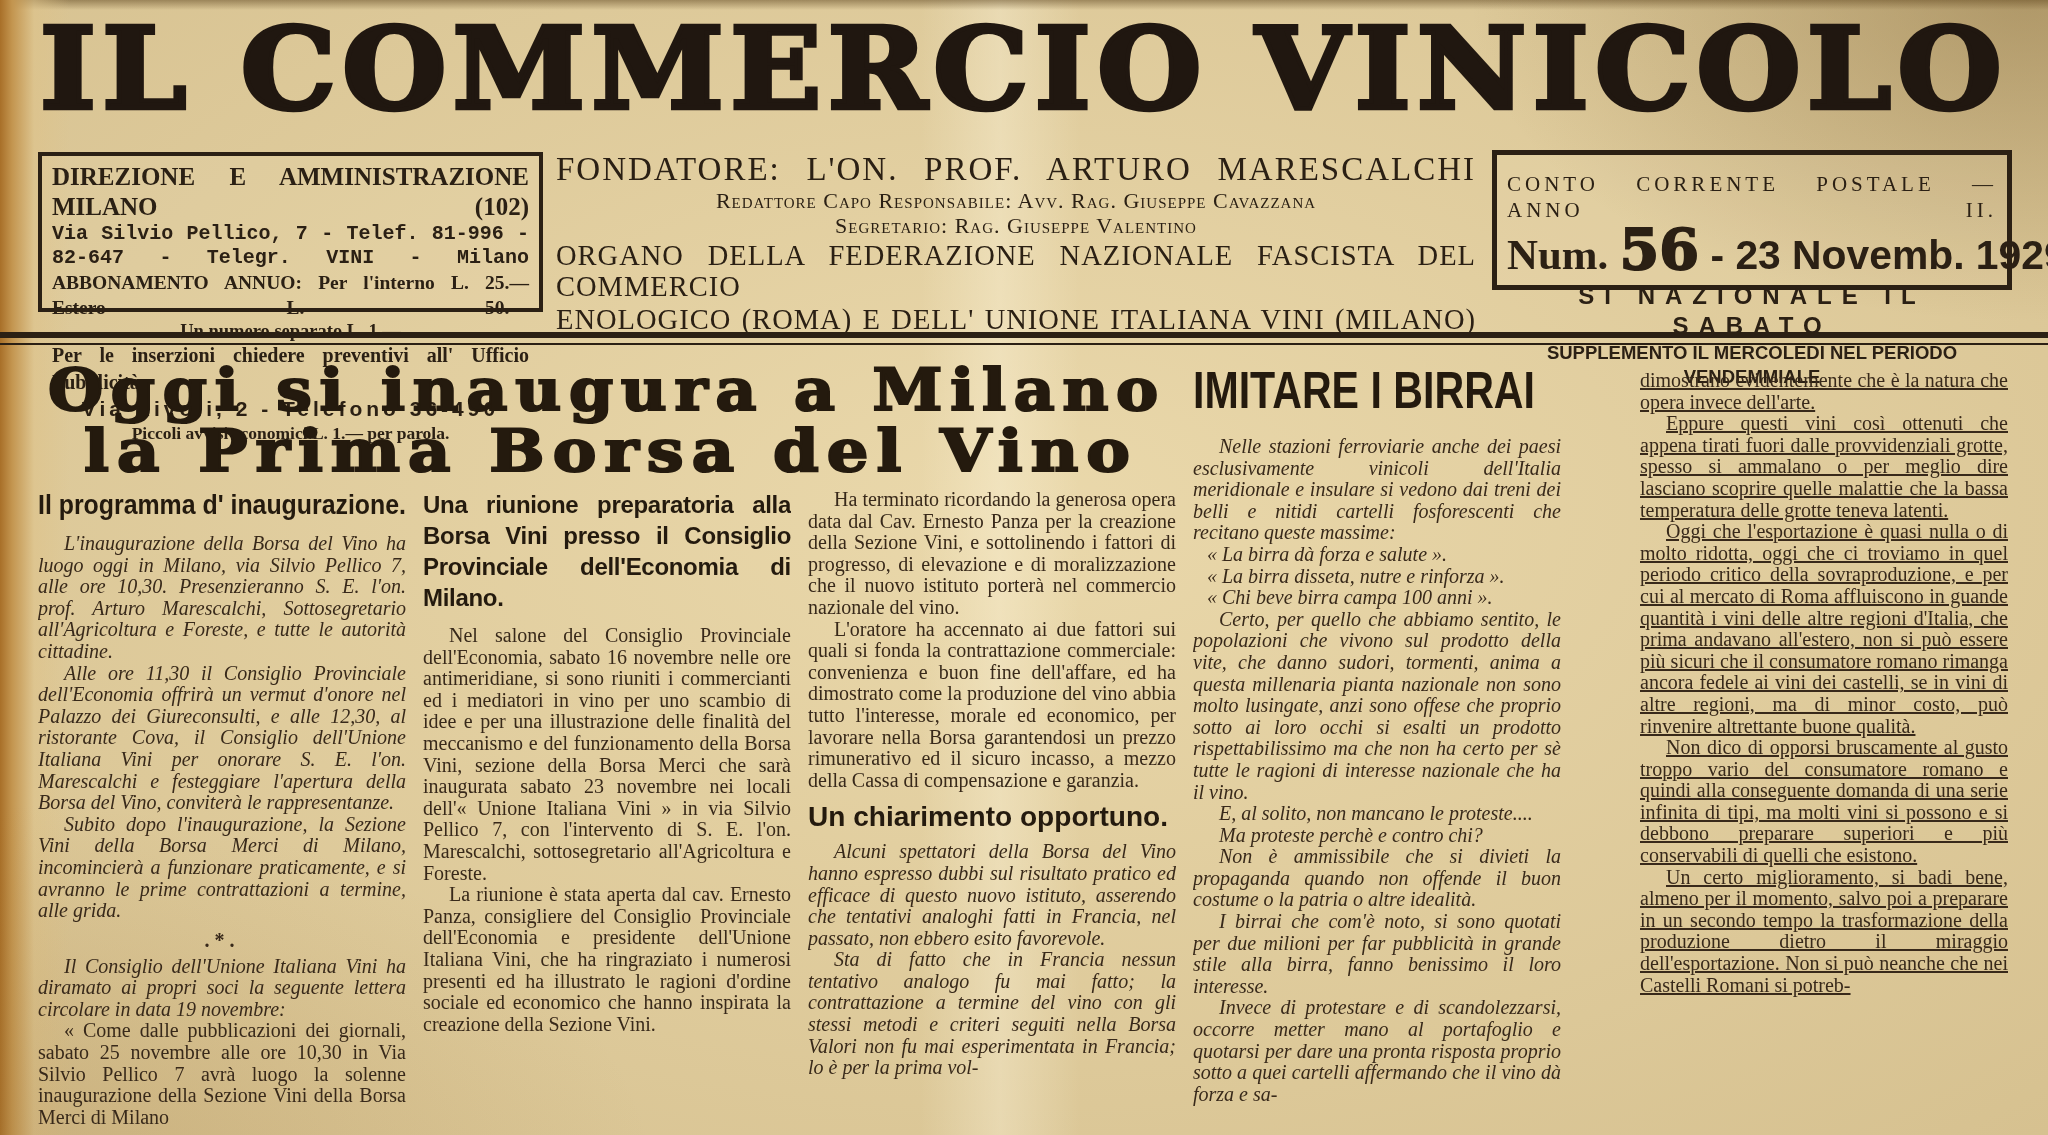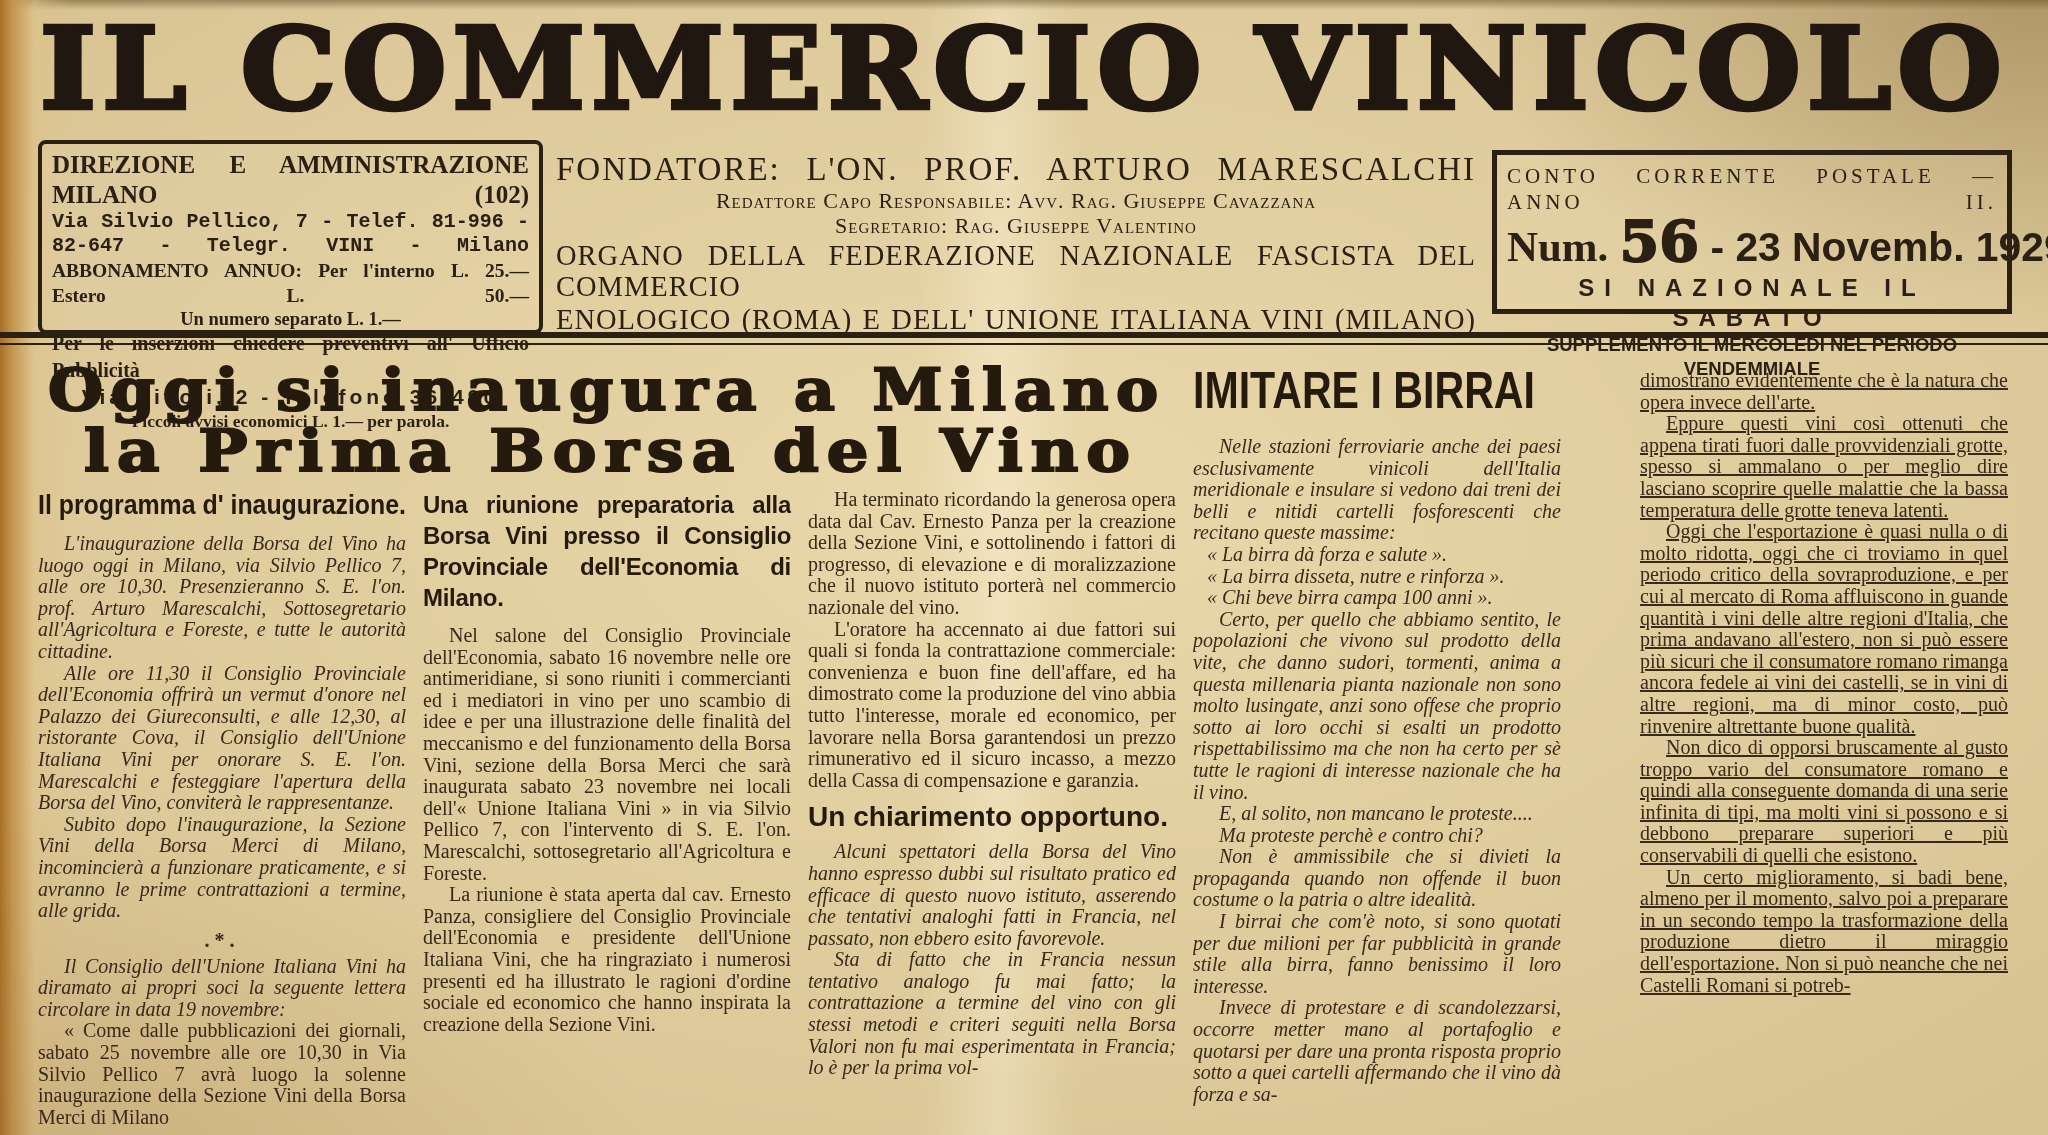--- a/index.html
+++ b/index.html
@@ -39,22 +39,22 @@
   }
 
   
   .hbox{
     position:absolute;
     border:4px solid var(--ink);
     color:var(--ink);
     padding:6px 10px;
     background:rgba(255,248,220,0.08);
   }
-  .admin-box{left:38px; top:140px; width:505px; height:194px;border-radius:8px;}
-  .issue-box{left:1492px; top:150px; width:520px; height:164px; border-width:5px; padding-top:8px;}
+  .admin-box{left:38px; top:152px; width:505px; height:160px;}
+  .issue-box{left:1492px; top:150px; width:520px; height:140px; border-width:5px; padding-top:16px;}
   .jl{text-align:justify; text-align-last:justify;}
   .ctr{text-align:center;}
   .admin-l1{font-family:"Liberation Serif",serif;font-weight:bold;font-size:25px;line-height:30px;}
   .admin-l2{font-family:Liberation Mono, monospace;font-weight:bold;font-size:20px;line-height:24px;}
   .admin-l3{font-family:"Liberation Serif",serif;font-weight:bold;font-size:19.5px;line-height:25px;}
   .admin-l4{font-family:"Liberation Serif",serif;font-weight:bold;font-size:18.5px;line-height:22px;}
   .admin-l5{font-family:"Liberation Serif",serif;font-weight:bold;font-size:20px;line-height:27px;margin-top:0;}
   .admin-l6{font-family:"Liberation Sans",sans-serif;font-weight:bold;font-size:21px;line-height:26px;letter-spacing:4px;}
   .admin-l7{font-family:"Liberation Serif",serif;font-weight:bold;font-size:17.5px;line-height:23px;}
 

